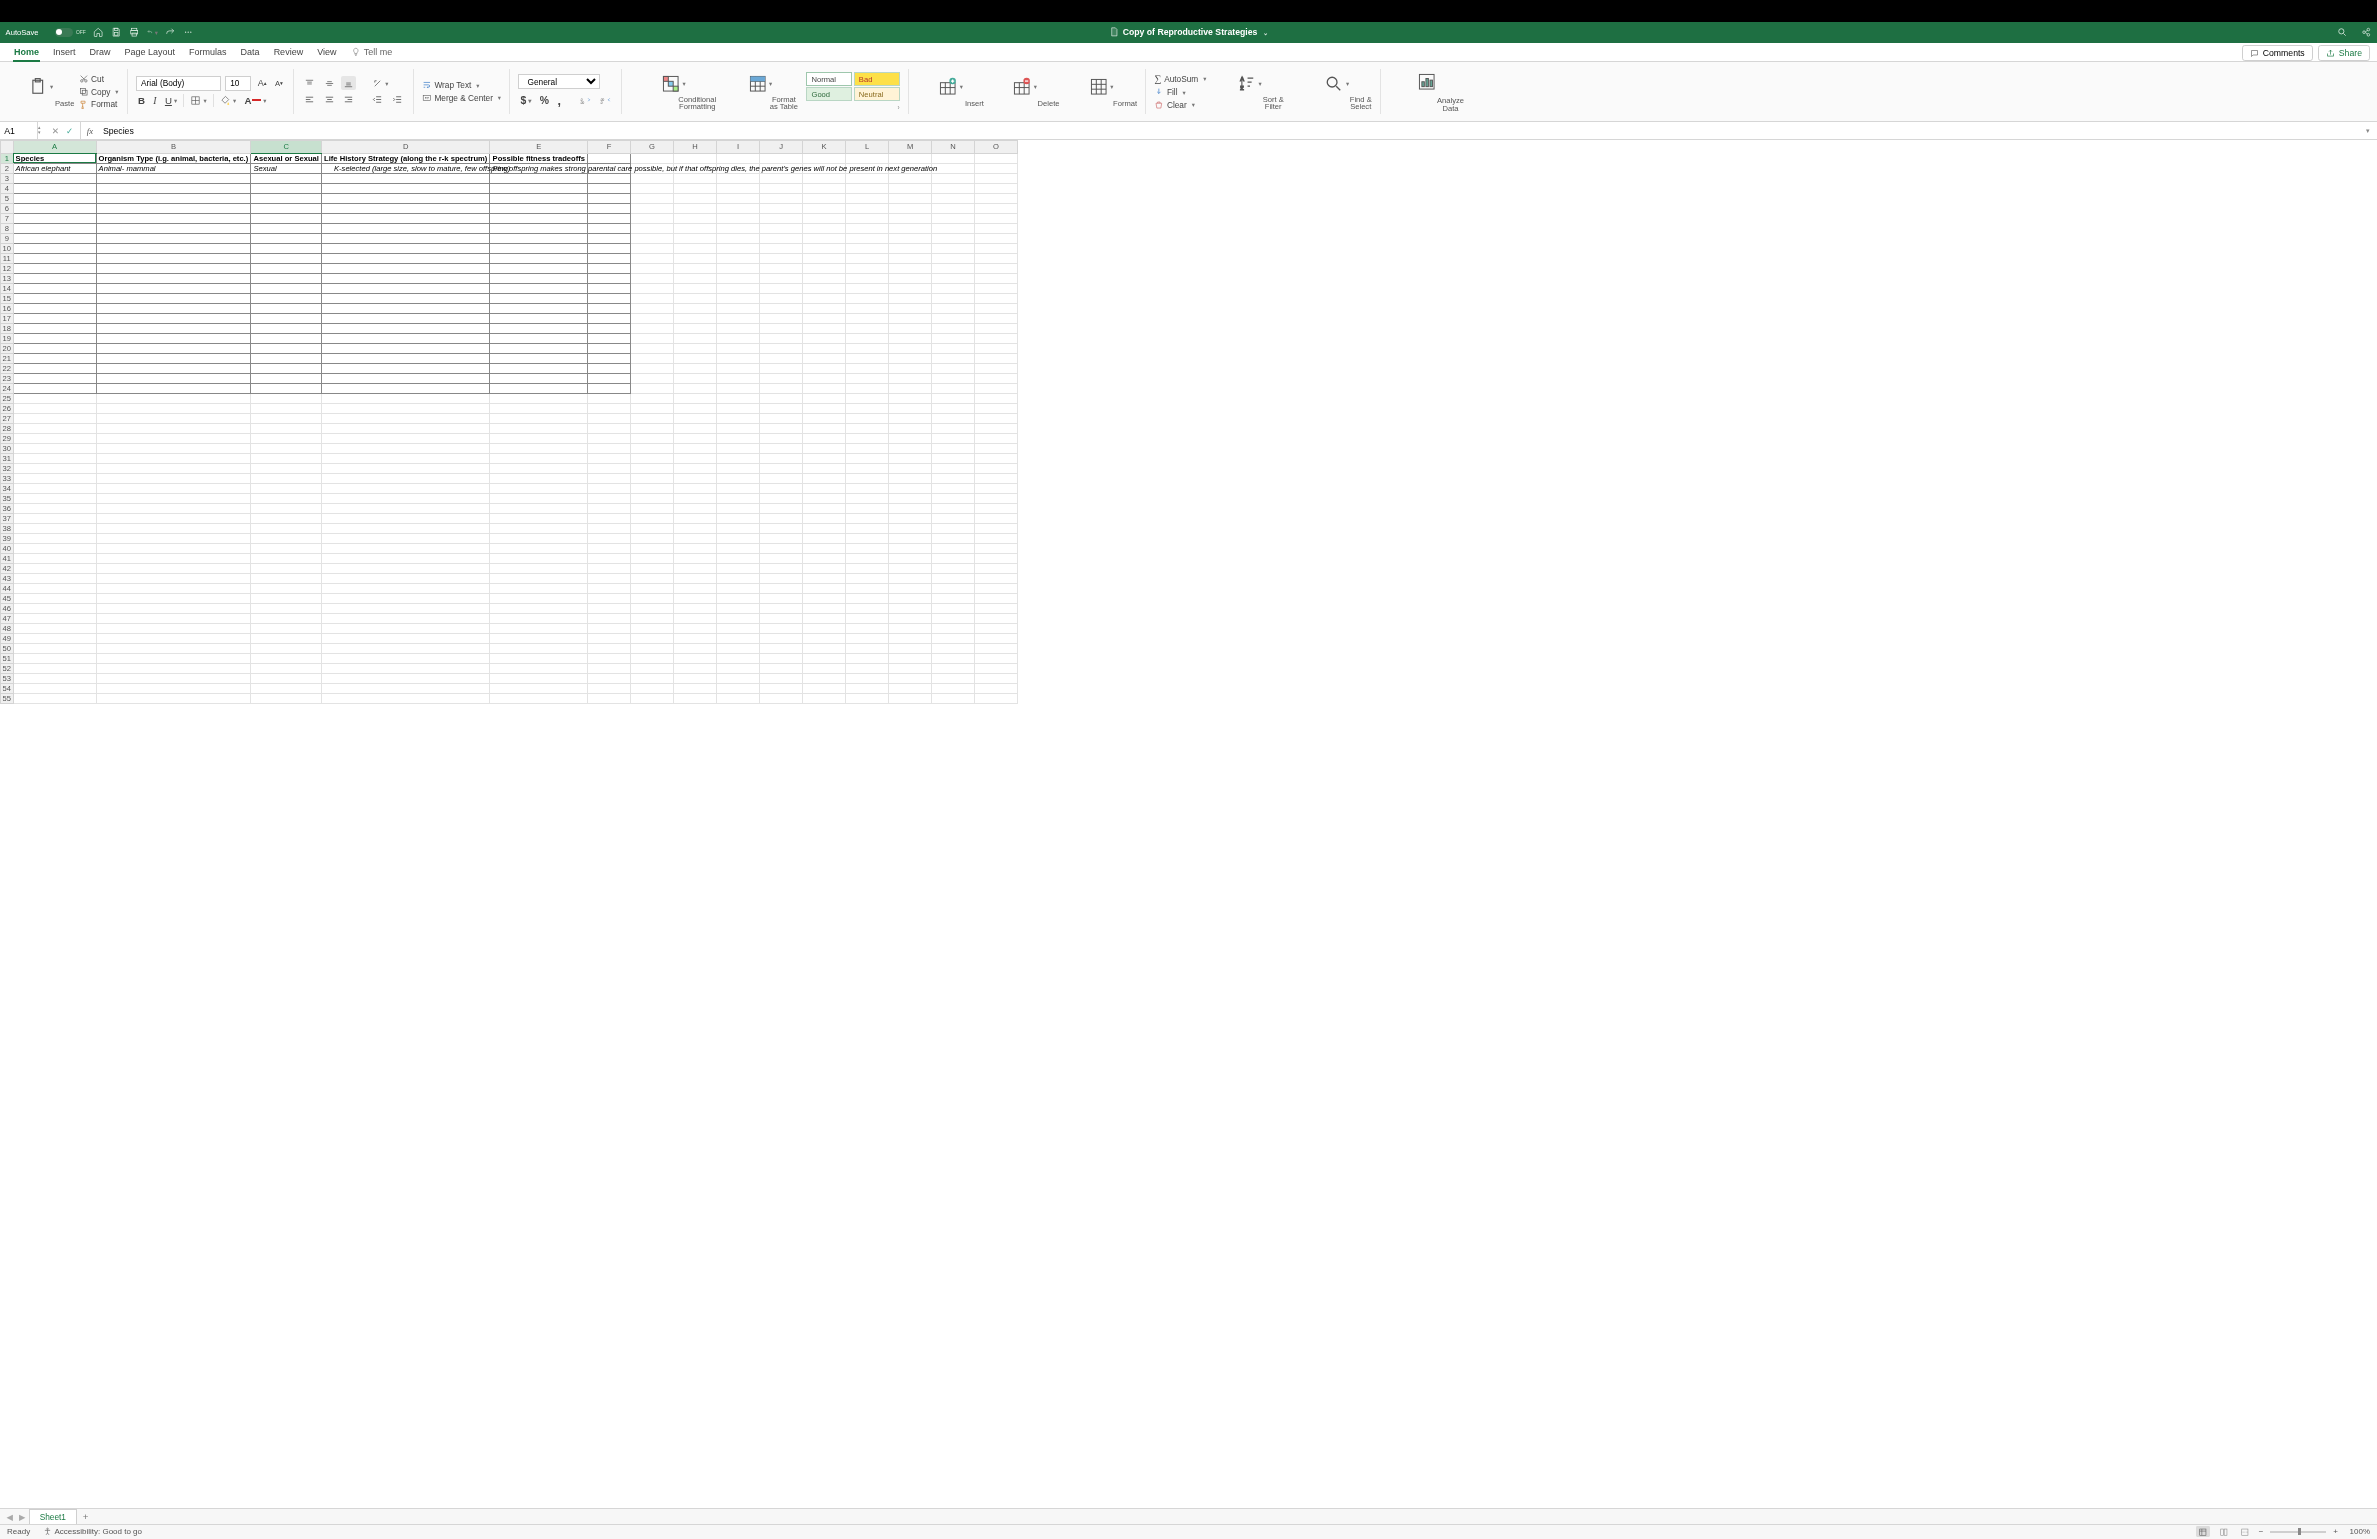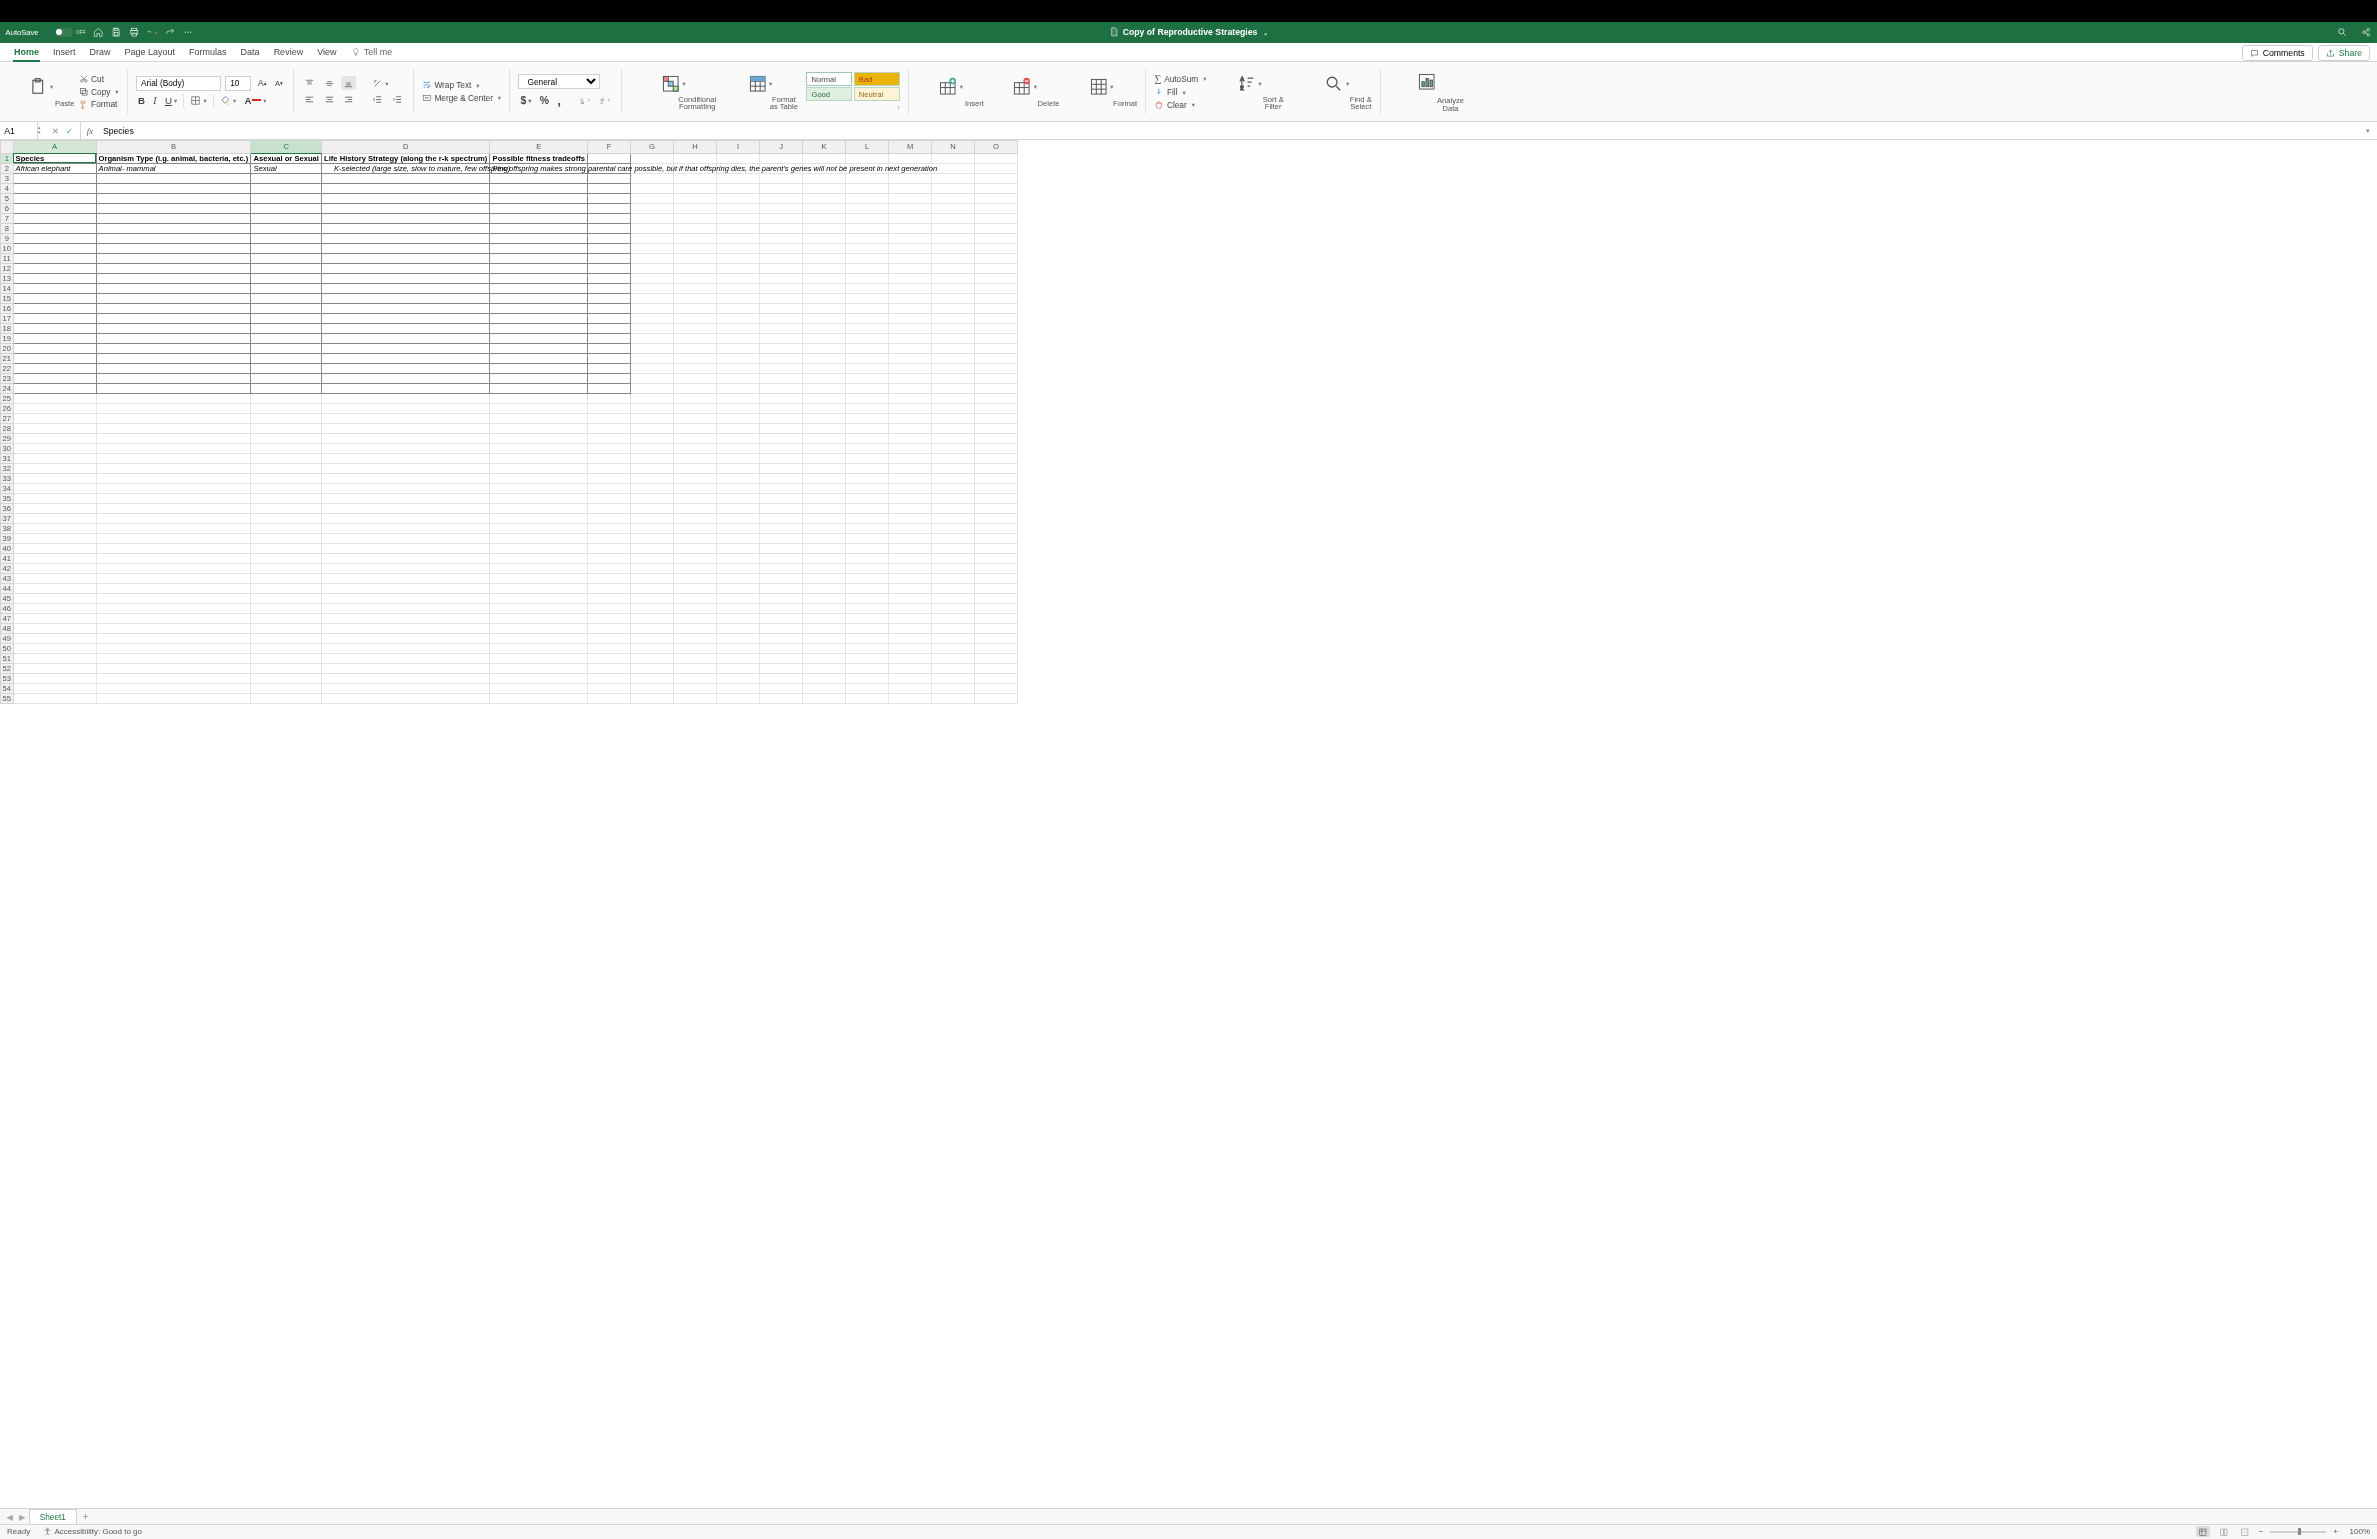--- a/index.html
+++ b/index.html
@@ -40,21 +40,21 @@
   select.fake, input.fake { border: 0.7px solid #cfcfcf; background: #fff; font-size: 8.3px; height: 15.3px; padding: 0 4.2px; }
   .font-name { width: 85px; }
   .font-size { width: 26.4px; text-align: left; }
   .clipbtn { display:flex; align-items:center; gap:2.8px; font-size:8.3px; cursor:pointer; }
   .clipbtn svg{width:9.7px;height:9.7px;}
   .dd::after{content:"▾"; font-size:6.3px; color:#777; margin-left:2.1px;}
 
   .styles-gal { display: grid; grid-template-columns: 46px 46px; grid-auto-rows: 14px; gap: 1.4px; }
   .style-cell { border: 0.7px solid #b9d6c4; display:flex; align-items:center; padding:0 4.2px; font-size:7.6px; }
   .style-cell.normal{background:#fff;border:0.7px solid #9ec7ad;}
-  .style-cell.bad{background:#eab308;color:#b5352b;text-align:right;}
+  .style-cell.bad{background:#fde047;color:#b5352b;text-align:right;}
   .style-cell.good{background:#dff0e0;color:#2f6a3c;}
   .style-cell.neutral{background:#fff3d6;color:#8a6b1e;}
 
   .formula-bar { height: 18px; border-bottom: 0.7px solid #d6d6d6; display: flex; align-items: center; font-size: 8.7px; background:#fff; }
   .name-box { width: 38px; border-right: 0.7px solid #d6d6d6; padding: 0 4.2px; height:100%; display:flex;align-items:center; }
   .name-stepper{display:flex;flex-direction:column;margin-right:4.2px;}
   .name-stepper span{font-size:4.9px;line-height:4.2px;color:#888;cursor:pointer;}
   .fx-ctrls { display: flex; gap: 7px; padding: 0 7px; color: #999; border-right:0.7px solid #d6d6d6; height:100%; align-items:center;}
   .fx-ctrls span{cursor:pointer;}
   .fx-label { font-style: italic; font-family: "Times New Roman", serif; padding: 0 5.6px; color:#555; }

